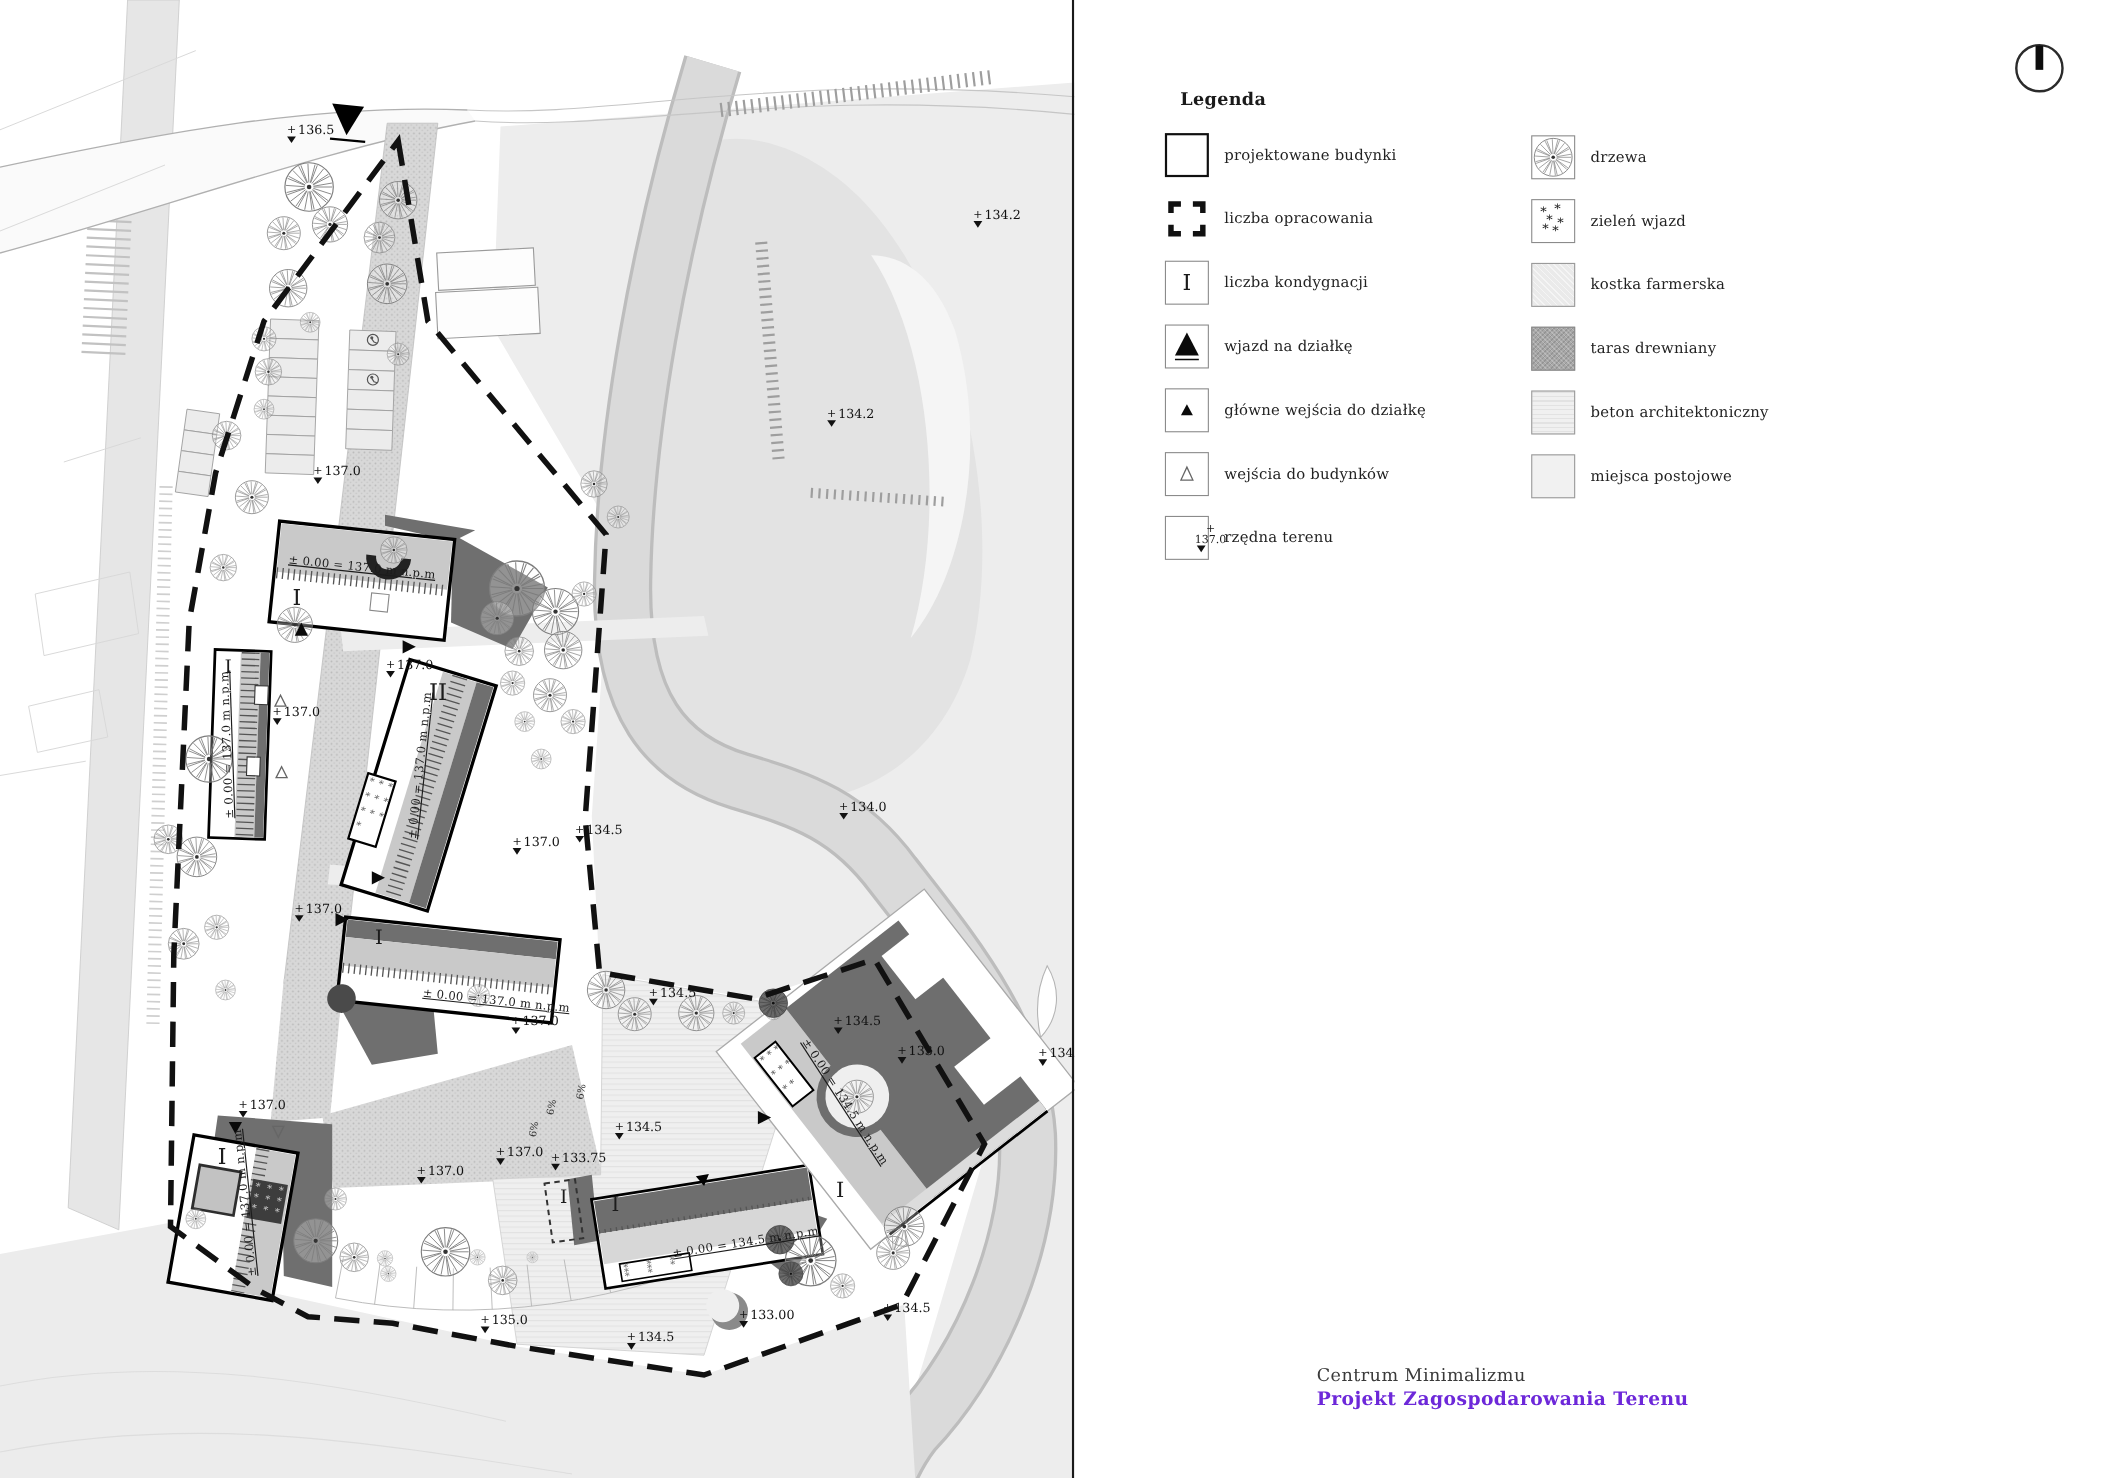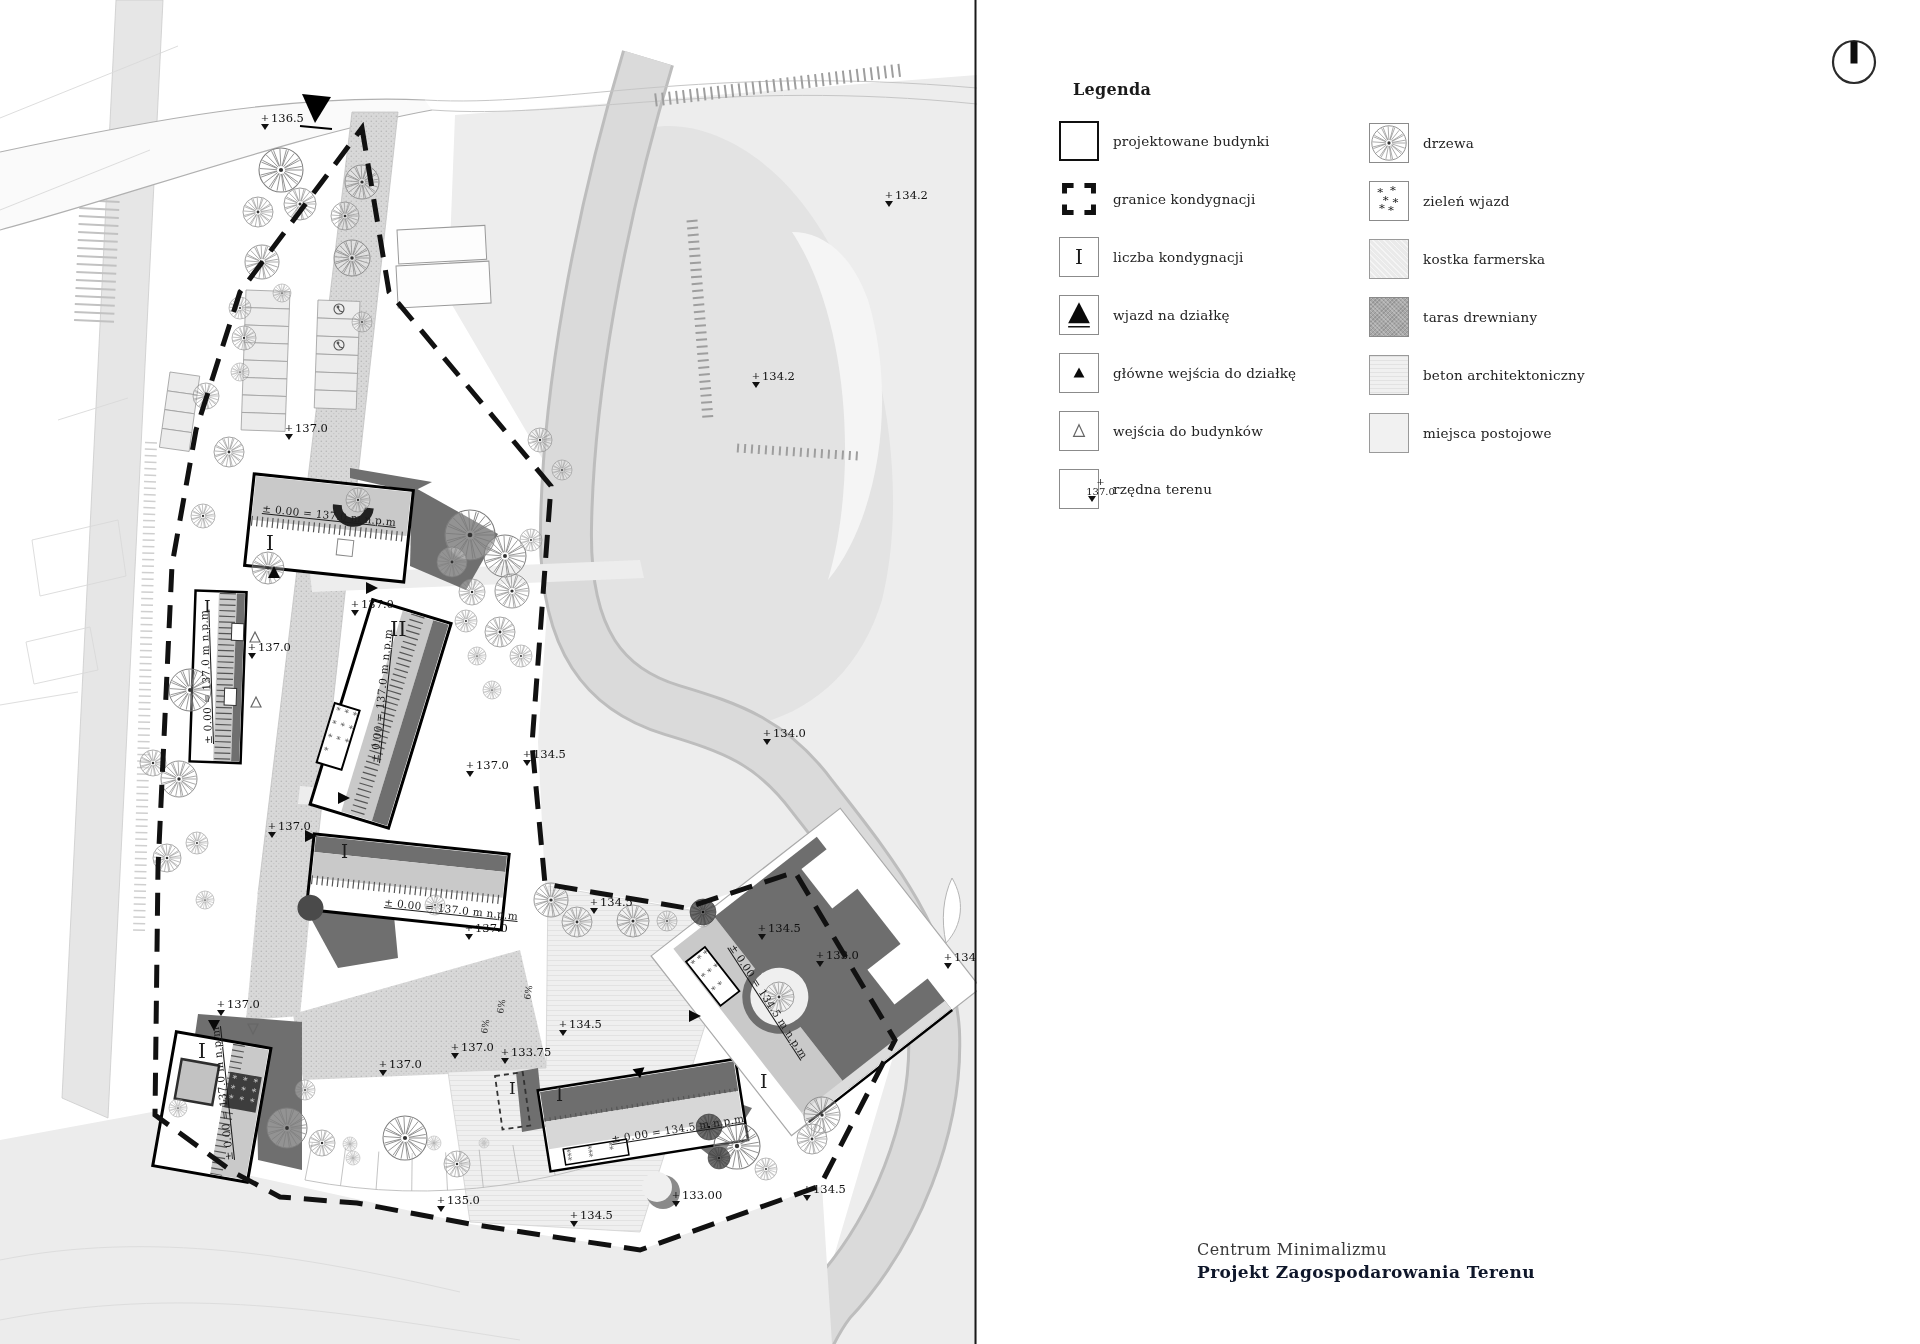--- a/index.html
+++ b/index.html
@@ -6,42 +6,42 @@
   .page{position:relative;width:1920px;height:1344px;background:#fff;overflow:hidden;
         font-family:"DejaVu Serif","Liberation Serif",serif;color:#1a1a1a;}
   #map{position:absolute;left:0;top:0;}
   .panel{position:absolute;left:977px;top:0;width:849px;height:1344px;background:#fff;}
   .north{position:absolute;left:854px;top:37px;width:48px;height:48px;}
   .legend{position:absolute;left:96px;top:80px;width:760px;}
   .legend-title{font-size:16px;font-weight:bold;letter-spacing:.3px;}
   .lcols{position:relative;margin-top:22px;}
   .lcol{position:absolute;top:0;display:flex;flex-direction:column;gap:18px;}
   #legend-left{left:-14px;justify-content:center;}
-  #legend-right{left:296px;top:2px;}
+  #legend-right{left:319px;top:2px;}
   .lrow{display:flex;align-items:center;gap:14px;height:40px;}
   .sw{width:40px;height:40px;box-sizing:border-box;flex:0 0 40px;position:relative;
       display:flex;align-items:center;justify-content:center;background:#fff;}
   .sw.thin{border:1px solid #8b8b8b;}
   .sw.bold{border:2.5px solid #101010;}
   .sw.kostka{border:1px solid #9a9a9a;background:#eaeaea;
       background-image:repeating-linear-gradient(45deg,rgba(255,255,255,.5) 0 1px,transparent 1px 4px);}
   .sw.taras{border:1px solid #8a8a8a;background:#a8a8a8;
       background-image:repeating-linear-gradient(45deg,rgba(255,255,255,.22) 0 1px,transparent 1px 3px),
                        repeating-linear-gradient(-45deg,rgba(0,0,0,.12) 0 1px,transparent 1px 3px);}
   .sw.beton{border:1px solid #9a9a9a;background:#f0f0f0;
       background-image:repeating-linear-gradient(180deg,#e2e2e2 0 1px,transparent 1px 4px);}
   .sw.miejsca{border:1px solid #9a9a9a;background:#f1f1f1;}
   .sw .roman{font-size:20px;}
   .lrow .lbl{font-size:13.5px;letter-spacing:.2px;color:#222;white-space:nowrap;}
   .spot-mini{font-size:10px;line-height:1;text-align:center;margin-left:43px;}
   .spot-mini .tri{display:block;margin:-1px auto 0 2px;width:0;height:0;
       border-left:4px solid transparent;border-right:4px solid transparent;border-top:6px solid #111;}
   .titleblock{position:absolute;left:220px;top:1240px;width:520px;}
   .titleblock .t1{font-size:16px;color:#3a3a3a;letter-spacing:.4px;}
-  .titleblock .t2{font-size:17px;font-weight:bold;color:#0f172a;letter-spacing:.4px;margin-top:3px;}
+  .titleblock .t2{font-size:17px;font-weight:bold;color:#6d28d9;letter-spacing:.4px;margin-top:3px;}
 </style>
 </head>
 <body>
 
 <div class="page">
   <svg id="map" width="977" height="1344" viewBox="0 0 977 1344">
       <defs>
         <pattern id="dots" width="5" height="5" patternUnits="userSpaceOnUse">
           <rect width="5" height="5" fill="#d8d8d8"></rect>
           <circle cx="1.3" cy="1.3" r="0.8" fill="#b7b7b7"></circle>
@@ -537,21 +537,21 @@
             <div class="lrow">
               <div class="sw bold"></div>
               <span class="lbl">projektowane budynki</span>
             </div>
             <div class="lrow">
               <div class="sw">
                 <svg width="38" height="38" viewBox="0 0 42 42">
                   <path d="M5,15 V6 H15 M27,6 H37 V15 M37,27 V36 H27 M15,36 H5 V27" stroke="#111" stroke-width="5.5" fill="none"></path>
                 </svg>
               </div>
-              <span class="lbl">granice kondygnacji</span>
+              <span class="lbl">liczba opracowania</span>
             </div>
             <div class="lrow">
               <div class="sw thin">
                 <span class="roman">I</span>
               </div>
               <span class="lbl">liczba kondygnacji</span>
             </div>
             <div class="lrow">
               <div class="sw thin">
                 <svg width="38" height="38" viewBox="0 0 42 42">

